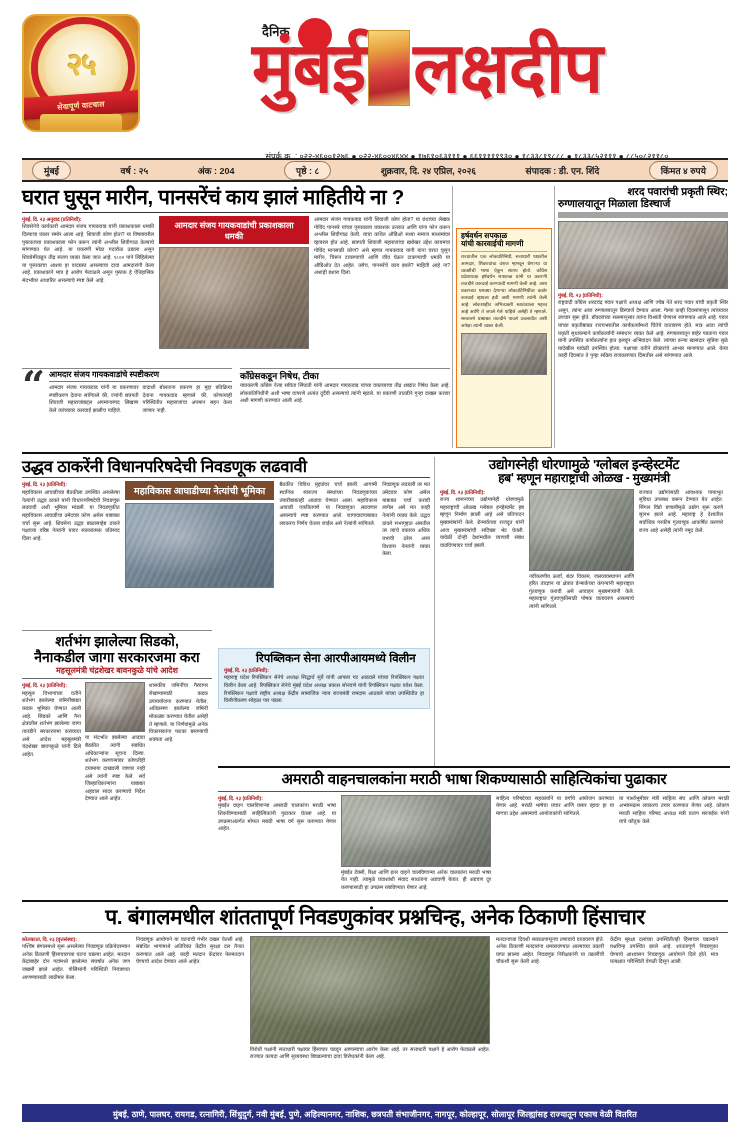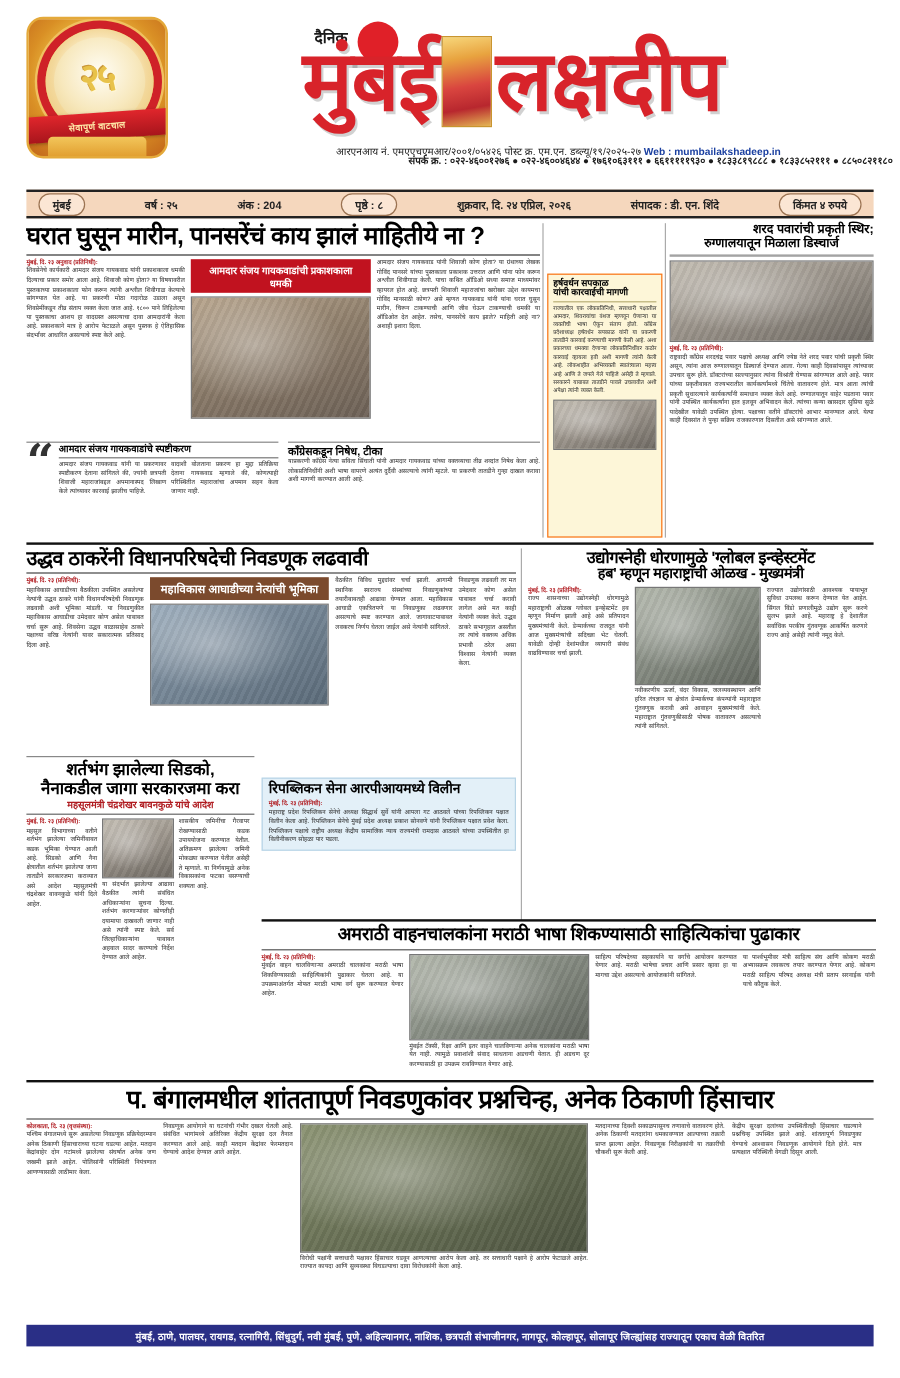--- a/index.html
+++ b/index.html
@@ -69,22 +69,22 @@
     display:inline-block; width:42px; height:76px; margin:0 3px;
     background: linear-gradient(170deg,#f7d77b 0%,#e8a33f 25%,#d9453f 55%,#b8272e 78%,#e4b554 100%);
     border:1px solid #c9952f;
   }
   .reg-line{
     position:absolute; left:280px; top:120px; right:6px;
     font-size:8.5px; color:#1b1b1b; white-space:nowrap;
   }
   .reg-line .web{ color:#1a3fa0; font-weight:bold; }
   .contact-line{
-    position:absolute; left:190px; top:128px; right:6px;
-    font-size:8.2px; color:#1b1b1b; white-space:nowrap; text-align:right;font-weight:bold;
+    position:absolute; left:190px; top:150px; right:6px;
+    font-size:8.2px; color:#1b1b1b; white-space:nowrap; text-align:center;
   }
 
   
   .infobar{
     position:absolute; left:22px; right:22px; top:158px; height:24px;
     background:#f5d7bd; border-top:1px solid #c9a храм;
     display:flex; align-items:center; justify-content:space-between;
     padding:0 10px; font-size:9.5px; color:#222;
   }
   .infobar .pill{
@@ -150,24 +150,20 @@
 
     <div class="title-dainik">दैनिक</div>
     <div class="red-dot"></div>
 
     <div class="title-main">
       <span class="word">मुंबई</span>
       <span class="deity"></span>
       <span class="word">लक्षदीप</span>
     </div>
 
-    <div class="reg-line">
-      <span>आरएनआय नं. एमएएचएमआर/२००१/०५४२६   पोस्ट क्र. एम.एन. डब्ल्यू/१९/२०२५-२७</span>
-      <span class="web">Web : mumbailakshadeep.in</span>
-    </div>
     <div class="contact-line">संपर्क क्र. : ०२२-४६००१२७६ ● ०२२-४६००४६४४ ● १७६१०६३१११ ● ६६१११११९३० ● १८३३८१९८८८ ● १८३३८५२१११ ● ८८५०८२११८०</div>
   </div>
 
   <div class="infobar" style="border-top:2px solid #222;border-bottom:2px solid #222;">
     <span class="pill">मुंबई</span>
     <span class="txt">वर्ष : २५</span>
     <span class="txt">अंक : 204</span>
     <span class="pill">पृष्ठे : ८</span>
     <span class="txt">शुक्रवार, दि. २४ एप्रिल, २०२६</span>
     <span class="txt">संपादक : डी. एन. शिंदे</span>
@@ -220,21 +216,21 @@
 
   <div class="box-yellow" style="position:absolute;left:456px;top:228px;width:96px;height:220px;padding:3px 4px;">
     <div class="hl" style="font-size:7.5px;">हर्षवर्धन सपकाळ</div>
     <div class="hl" style="font-size:7.5px;border-bottom:1px solid #b9ae76;padding-bottom:2px;margin-bottom:2px;">यांची कारवाईची मागणी</div>
     <div class="body-text" style="font-size:4.6px;">राज्यातील एक लोकप्रतिनिधी, सत्ताधारी पक्षातील आमदार, शिवरायांचा वंशज म्हणवून घेणाऱ्या या व्यक्तीची भाषा ऐकून संताप होतो. काँग्रेस प्रदेशाध्यक्ष हर्षवर्धन सपकाळ यांनी या प्रकरणी तातडीने कारवाई करण्याची मागणी केली आहे. अशा प्रकारच्या धमक्या देणाऱ्या लोकप्रतिनिधींवर कठोर कारवाई व्हायला हवी अशी मागणी त्यांनी केली आहे. लोकशाहीत अभिव्यक्ती स्वातंत्र्याला महत्त्व आहे आणि ते जपले गेले पाहिजे असेही ते म्हणाले. सरकारने याबाबत तातडीने पावले उचलावीत अशी अपेक्षा त्यांनी व्यक्त केली.</div>
     <div class="photo p-port" style="height:42px;margin-top:3px;"></div>
   </div>
 
   <div style="position:absolute;left:558px;top:186px;width:170px;">
     <div class="hl" style="font-size:10.5px;text-align:right;">शरद पवारांची प्रकृती स्थिर;</div>
-    <div class="hl" style="font-size:10.5px;text-align:center;border-bottom:2px solid #a3a3a3;padding-bottom:2px;">रुग्णालयातून मिळाला डिस्चार्ज</div>
+    <div class="hl" style="font-size:10.5px;text-align:left;border-bottom:6px solid #a3a3a3;padding-bottom:2px;">रुग्णालयातून मिळाला डिस्चार्ज</div>
     <div class="photo p-port" style="height:68px;margin:3px 0;"></div>
     <div class="lede" style="font-weight:bold;color:#b01b20;font-size:5px;">मुंबई, दि. २३ (प्रतिनिधी):</div>
     <div class="body-text">राष्ट्रवादी काँग्रेस शरदचंद्र पवार पक्षाचे अध्यक्ष आणि ज्येष्ठ नेते शरद पवार यांची प्रकृती स्थिर असून, त्यांना आज रुग्णालयातून डिस्चार्ज देण्यात आला. गेल्या काही दिवसांपासून त्यांच्यावर उपचार सुरू होते. डॉक्टरांच्या सल्ल्यानुसार त्यांना विश्रांती घेण्यास सांगण्यात आले आहे. पवार यांच्या प्रकृतीबाबत राज्यभरातील कार्यकर्त्यांमध्ये चिंतेचे वातावरण होते. मात्र आता त्यांची प्रकृती सुधारल्याने कार्यकर्त्यांनी समाधान व्यक्त केले आहे. रुग्णालयातून बाहेर पडताना पवार यांनी उपस्थित कार्यकर्त्यांना हात हलवून अभिवादन केले. त्यांच्या कन्या खासदार सुप्रिया सुळे यादेखील यावेळी उपस्थित होत्या. पक्षाच्या वतीने डॉक्टरांचे आभार मानण्यात आले. येत्या काही दिवसांत ते पुन्हा सक्रिय राजकारणात दिसतील असे सांगण्यात आले.</div>
   </div>
   <div style="position:absolute;left:554px;top:186px;width:1px;height:262px;background:#aaa;"></div>
 
   <div style="position:absolute;left:22px;right:22px;top:452px;border-top:2px solid #111;"></div>
 
   <div style="position:absolute;left:22px;top:457px;width:408px;">
     <div class="hl" style="font-size:16.5px;letter-spacing:-.2px;">उद्धव ठाकरेंनी विधानपरिषदेची निवडणूक लढवावी</div>
@@ -290,21 +286,21 @@
         <div class="photo p-port" style="height:50px;"></div>
         <div class="body-text" style="padding-top:2px;">या संदर्भात झालेल्या आढावा बैठकीत त्यांनी संबंधित अधिकाऱ्यांना सूचना दिल्या. शर्तभंग करणाऱ्यांवर कोणतीही दयामाया दाखवली जाणार नाही असे त्यांनी स्पष्ट केले. सर्व जिल्हाधिकाऱ्यांना याबाबत अहवाल सादर करण्याचे निर्देश देण्यात आले आहेत.</div>
       </div>
       <div style="width:59px;">
         <div class="body-text">शासकीय जमिनींचा गैरवापर रोखण्यासाठी कडक उपाययोजना करण्यात येतील. अतिक्रमण झालेल्या जमिनी मोकळ्या करण्यात येतील असेही ते म्हणाले. या निर्णयामुळे अनेक विकासकांना फटका बसण्याची शक्यता आहे.</div>
       </div>
     </div>
   </div>
 
   <div class="box-blue" style="position:absolute;left:218px;top:648px;width:212px;padding:3px 5px;">
-    <div class="hl" style="font-size:11.5px;">रिपब्लिकन सेना आरपीआयमध्ये विलीन</div>
+    <div class="hl" style="font-size:11.5px;margin-left:32px;">रिपब्लिकन सेना आरपीआयमध्ये विलीन</div>
     <div class="lede" style="font-weight:bold;color:#b01b20;font-size:5px;padding-top:2px;">मुंबई, दि. २३ (प्रतिनिधी):</div>
     <div class="body-text">महाराष्ट्र प्रदेश रिपब्लिकन सेनेचे अध्यक्ष सिद्धार्थ सुर्वे यांनी आपला गट आठवले यांच्या रिपब्लिकन पक्षात विलीन केला आहे. रिपब्लिकन सेनेचे मुंबई प्रदेश अध्यक्ष प्रकाश सोनवणे यांनी रिपब्लिकन पक्षात प्रवेश केला. रिपब्लिकन पक्षाचे राष्ट्रीय अध्यक्ष केंद्रीय सामाजिक न्याय राज्यमंत्री रामदास आठवले यांच्या उपस्थितीत हा विलीनीकरण सोहळा पार पडला.</div>
   </div>
 
   <div style="position:absolute;left:218px;top:766px;width:512px;">
     <div style="border-top:2px solid #111;margin-bottom:3px;"></div>
     <div class="hl" style="font-size:15px;text-align:center;letter-spacing:-.2px;">अमराठी वाहनचालकांना मराठी भाषा शिकण्यासाठी साहित्यिकांचा पुढाकार</div>
     <div style="border-top:1px solid #555;margin:3px 0;"></div>
     <div style="display:flex;gap:5px;">
       <div style="width:118px;">

